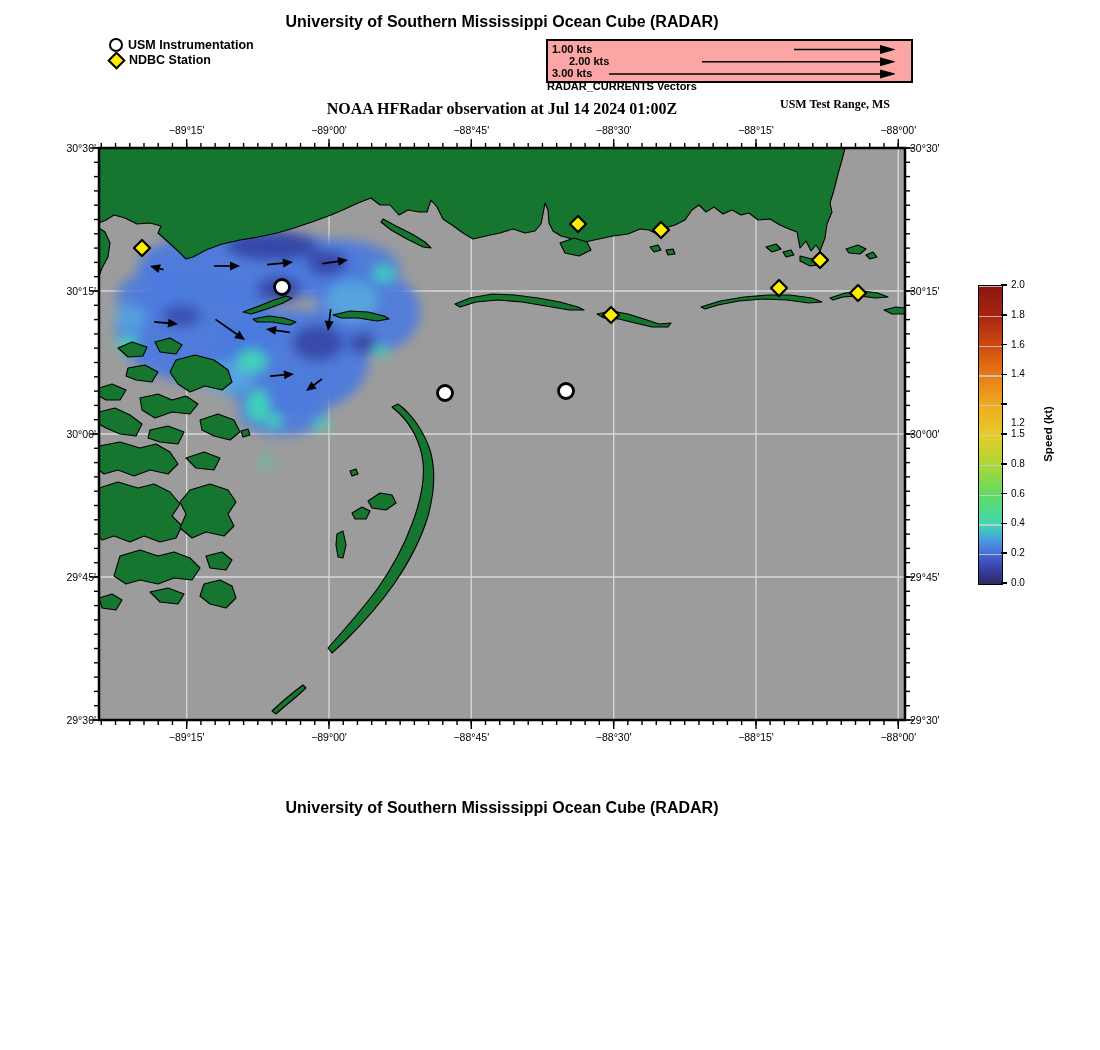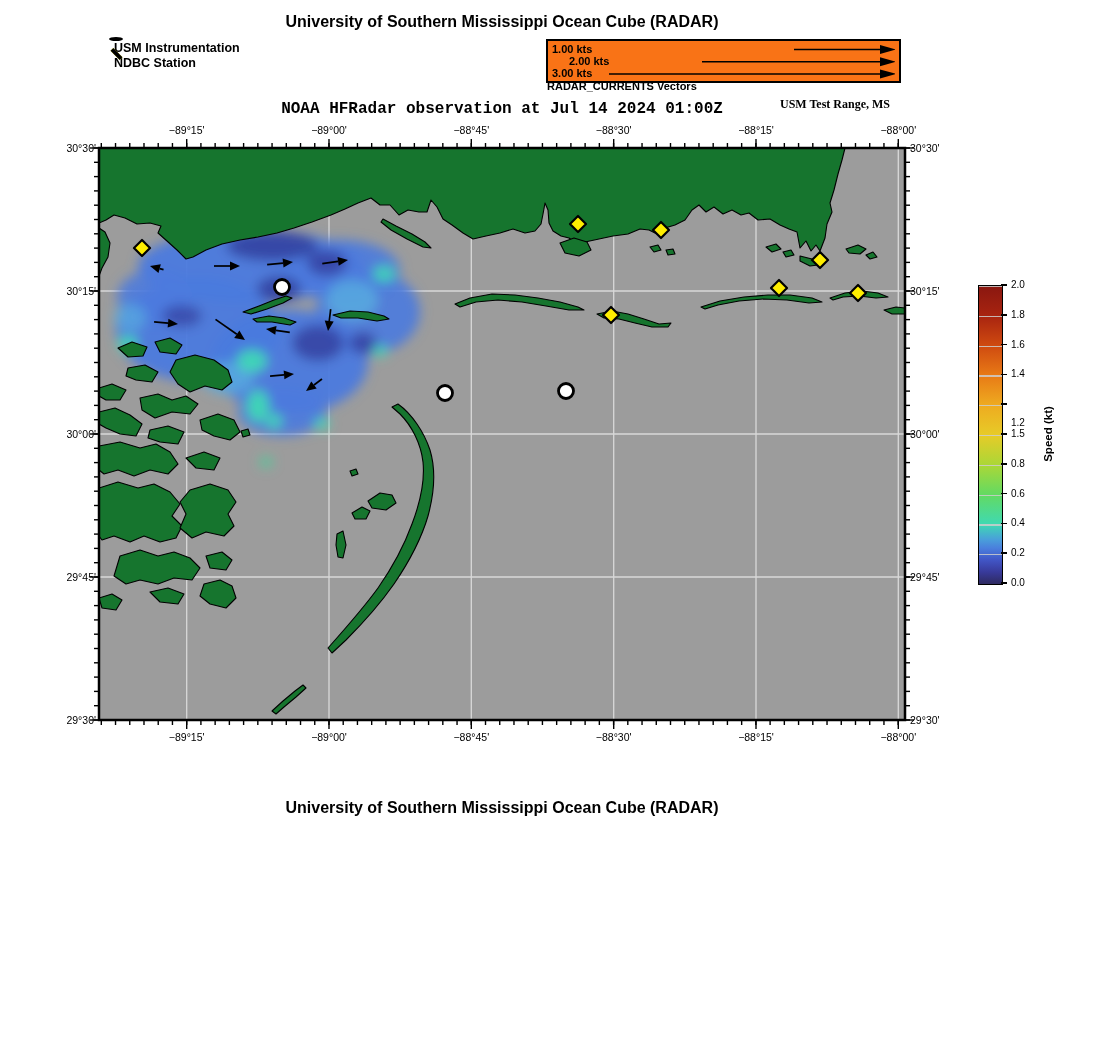--- a/index.html
+++ b/index.html
@@ -2,28 +2,28 @@
 <html><head>
 <meta charset="utf-8">
 <style>
   html,body{margin:0;padding:0;background:#ffffff;}
   body{width:1100px;height:1050px;position:relative;overflow:hidden;
        font-family:"Liberation Sans",sans-serif;color:#000;}
   .abs{position:absolute;}
   .title{font-size:16px;font-weight:bold;text-align:center;}
   .serif{font-family:"Liberation Serif",serif;}
   .ticklab{font-size:10.5px;white-space:nowrap;}
-  .legend-row{display:flex;align-items:flex-start;height:15px;flex-direction:column;}
+  .legend-row{display:flex;align-items:flex-end;height:15px;}
   .legend-label{font-size:12.5px;font-weight:bold;margin-left:5px;}
   .marker-circle{width:10px;height:10px;border:2.6px solid #000;border-radius:50%;background:#fff;}
   .marker-diamond{width:9px;height:9px;border:2.2px solid #000;background:#ffee00;transform:rotate(45deg);margin:0 1px;}
-  #vector-box{left:546px;top:39px;width:351px;height:40px;border:2px solid #000;background:#f97316;}
+  #vector-box{left:546px;top:39px;width:351px;height:40px;border:2px solid #000;background:#fca5a5;padding-left:12px;}
   .vk-label{position:absolute;left:4px;font-size:11px;font-weight:bold;line-height:12px;}
   #vector-caption{left:547px;top:80px;font-size:11px;font-weight:bold;}
-  #subtitle{left:99px;top:100px;width:806px;text-align:center;font-size:16px;font-weight:bold;font-family:Liberation Mono, monospace;}
+  #subtitle{left:99px;top:100px;width:806px;text-align:center;font-size:16px;font-weight:bold;}
   #range-label{left:760px;top:97px;width:150px;text-align:center;font-size:12px;font-weight:bold;}
   #colorbar{left:978px;top:285px;width:23px;height:298px;border:1.6px solid #000;
     background:
       repeating-linear-gradient(to bottom, rgba(205,205,205,.85) 0 1.2px, rgba(0,0,0,0) 1.2px 29.8px),
       linear-gradient(to bottom,
         #8a1710 0%, #a82410 10%, #cf4a10 20%, #e87a16 30%, #eeab20 40%,
         #e7cb28 50%, #abd737 60%, #63da62 70%, #3fd9b2 80%, #49a0da 85%,
         #4a7fdd 88%, #4155c5 92%, #383a9a 96%, #2e2a60 100%);}
   .cb-tick{position:absolute;left:1001px;width:6px;height:1.5px;background:#000;}
   .cb-label{position:absolute;left:1011px;font-size:10px;width:30px;}

